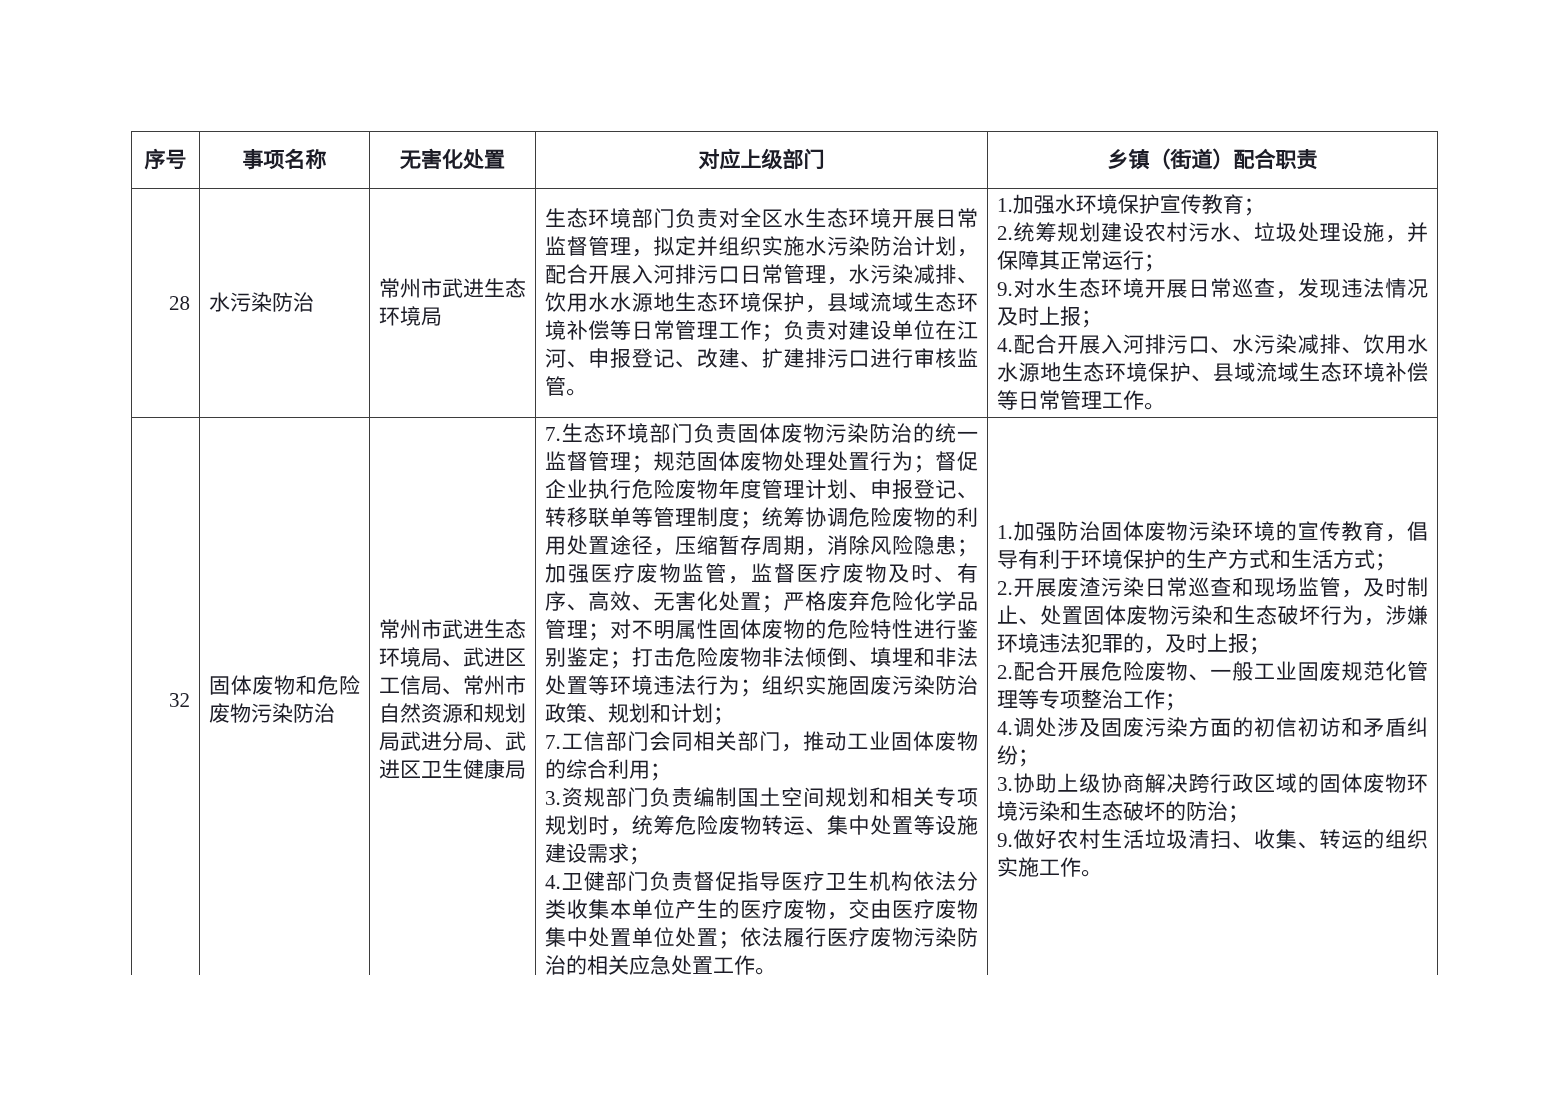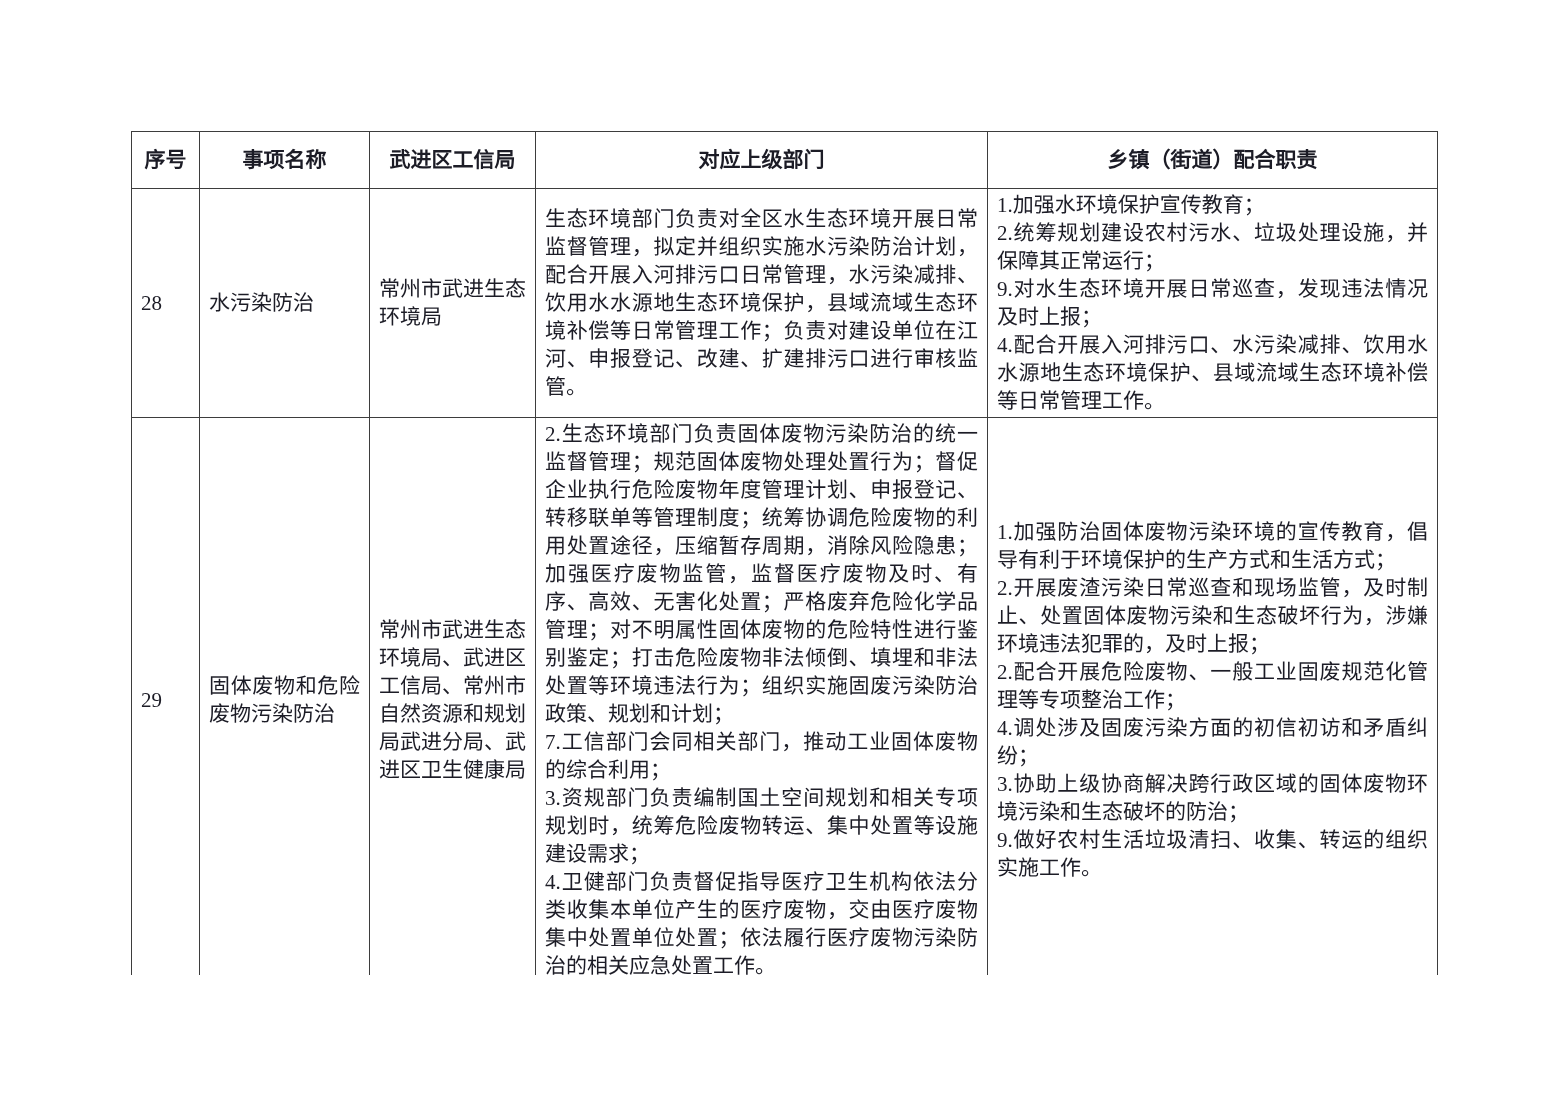--- a/index.html
+++ b/index.html
@@ -38,21 +38,21 @@
     font-family: "Liberation Sans", "DejaVu Sans", sans-serif;
     font-weight: bold;
     text-align: center;
     height: 57px;
     padding: 2px 4px;
     font-size: 21px;
   }
   tr.row-28 { height: 225px; }
   tr.row-29 { height: 507px; }
   td.cell-serial {
-    text-align: left;
+    text-align: right;
   }
   td.cell-name,
   td.cell-dept {
     text-align: justify;
     text-align-last: left;
   }
   td.cell-duties {
     text-align: justify;
     text-align-last: left;
   }
@@ -82,46 +82,46 @@
       <col style="width:68px">
       <col style="width:170px">
       <col style="width:166px">
       <col style="width:452px">
       <col style="width:450px">
     </colgroup>
     <thead>
       <tr>
         <th>序号</th>
         <th>事项名称</th>
-        <th>武进区工信局</th>
+        <th>无害化处置</th>
         <th>对应上级部门</th>
         <th>乡镇（街道）配合职责</th>
       </tr>
     </thead>
     <tbody>
       <tr class="row-28">
         <td class="cell-serial">28</td>
         <td class="cell-name">水污染防治</td>
         <td class="cell-dept">常州市武进生态环境局</td>
         <td class="cell-duties">
           <div class="duty-item">生态环境部门负责对全区水生态环境开展日常监督管理，拟定并组织实施水污染防治计划，配合开展入河排污口日常管理，水污染减排、饮用水水源地生态环境保护，县域流域生态环境补偿等日常管理工作；负责对建设单位在江河、申报登记、改建、扩建排污口进行审核监管。</div>
         </td>
         <td class="cell-duties">
           <div class="duty-item">1.加强水环境保护宣传教育；</div>
           <div class="duty-item">2.统筹规划建设农村污水、垃圾处理设施，并保障其正常运行；</div>
           <div class="duty-item">9.对水生态环境开展日常巡查，发现违法情况及时上报；</div>
           <div class="duty-item">4.配合开展入河排污口、水污染减排、饮用水水源地生态环境保护、县域流域生态环境补偿等日常管理工作。</div>
         </td>
       </tr>
       <tr class="row-29">
-        <td class="cell-serial">29</td>
+        <td class="cell-serial">32</td>
         <td class="cell-name">固体废物和危险废物污染防治</td>
         <td class="cell-dept">常州市武进生态环境局、武进区工信局、常州市自然资源和规划局武进分局、武进区卫生健康局</td>
         <td class="cell-duties">
-          <div class="duty-item">2.生态环境部门负责固体废物污染防治的统一监督管理；规范固体废物处理处置行为；督促企业执行危险废物年度管理计划、申报登记、转移联单等管理制度；统筹协调危险废物的利用处置途径，压缩暂存周期，消除风险隐患；加强医疗废物监管，监督医疗废物及时、有序、高效、无害化处置；严格废弃危险化学品管理；对不明属性固体废物的危险特性进行鉴别鉴定；打击危险废物非法倾倒、填埋和非法处置等环境违法行为；组织实施固废污染防治政策、规划和计划；</div>
+          <div class="duty-item">7.生态环境部门负责固体废物污染防治的统一监督管理；规范固体废物处理处置行为；督促企业执行危险废物年度管理计划、申报登记、转移联单等管理制度；统筹协调危险废物的利用处置途径，压缩暂存周期，消除风险隐患；加强医疗废物监管，监督医疗废物及时、有序、高效、无害化处置；严格废弃危险化学品管理；对不明属性固体废物的危险特性进行鉴别鉴定；打击危险废物非法倾倒、填埋和非法处置等环境违法行为；组织实施固废污染防治政策、规划和计划；</div>
           <div class="duty-item">7.工信部门会同相关部门，推动工业固体废物的综合利用；</div>
           <div class="duty-item">3.资规部门负责编制国土空间规划和相关专项规划时，统筹危险废物转运、集中处置等设施建设需求；</div>
           <div class="duty-item">4.卫健部门负责督促指导医疗卫生机构依法分类收集本单位产生的医疗废物，交由医疗废物集中处置单位处置；依法履行医疗废物污染防治的相关应急处置工作。</div>
         </td>
         <td class="cell-duties">
           <div class="duty-item">1.加强防治固体废物污染环境的宣传教育，倡导有利于环境保护的生产方式和生活方式；</div>
           <div class="duty-item">2.开展废渣污染日常巡查和现场监管，及时制止、处置固体废物污染和生态破坏行为，涉嫌环境违法犯罪的，及时上报；</div>
           <div class="duty-item">2.配合开展危险废物、一般工业固废规范化管理等专项整治工作；</div>
           <div class="duty-item">4.调处涉及固废污染方面的初信初访和矛盾纠纷；</div>
           <div class="duty-item">3.协助上级协商解决跨行政区域的固体废物环境污染和生态破坏的防治；</div>

